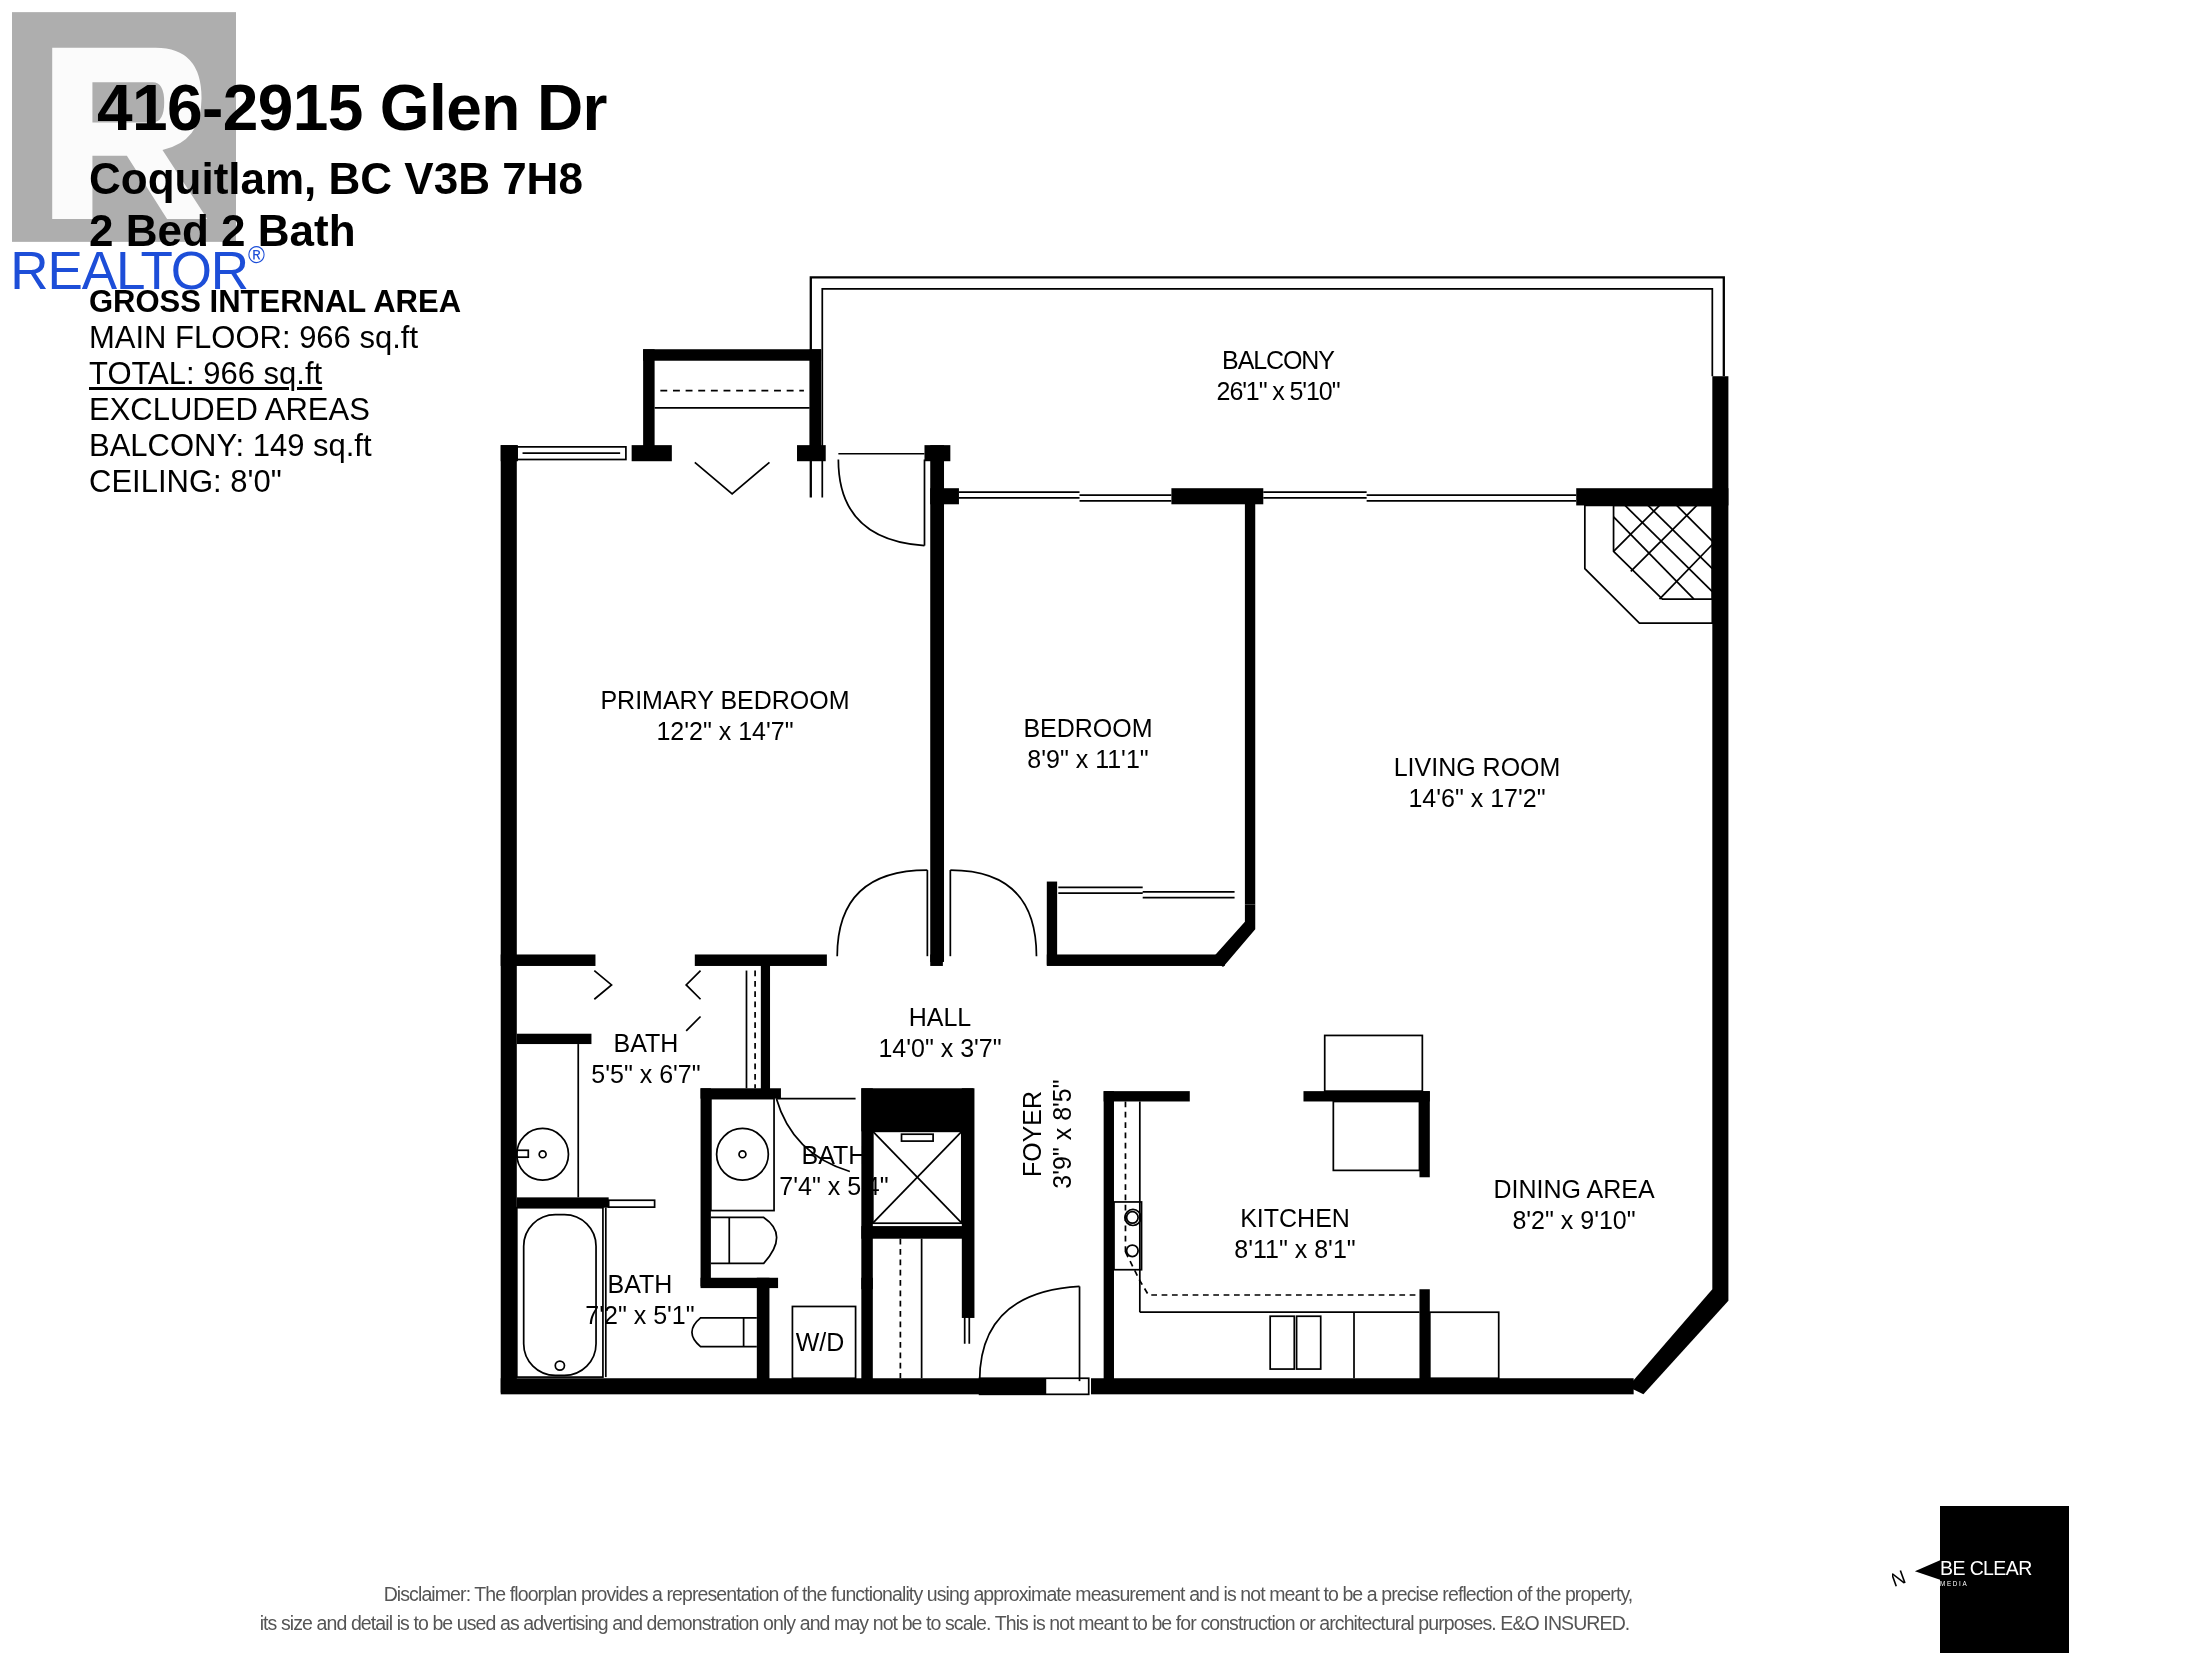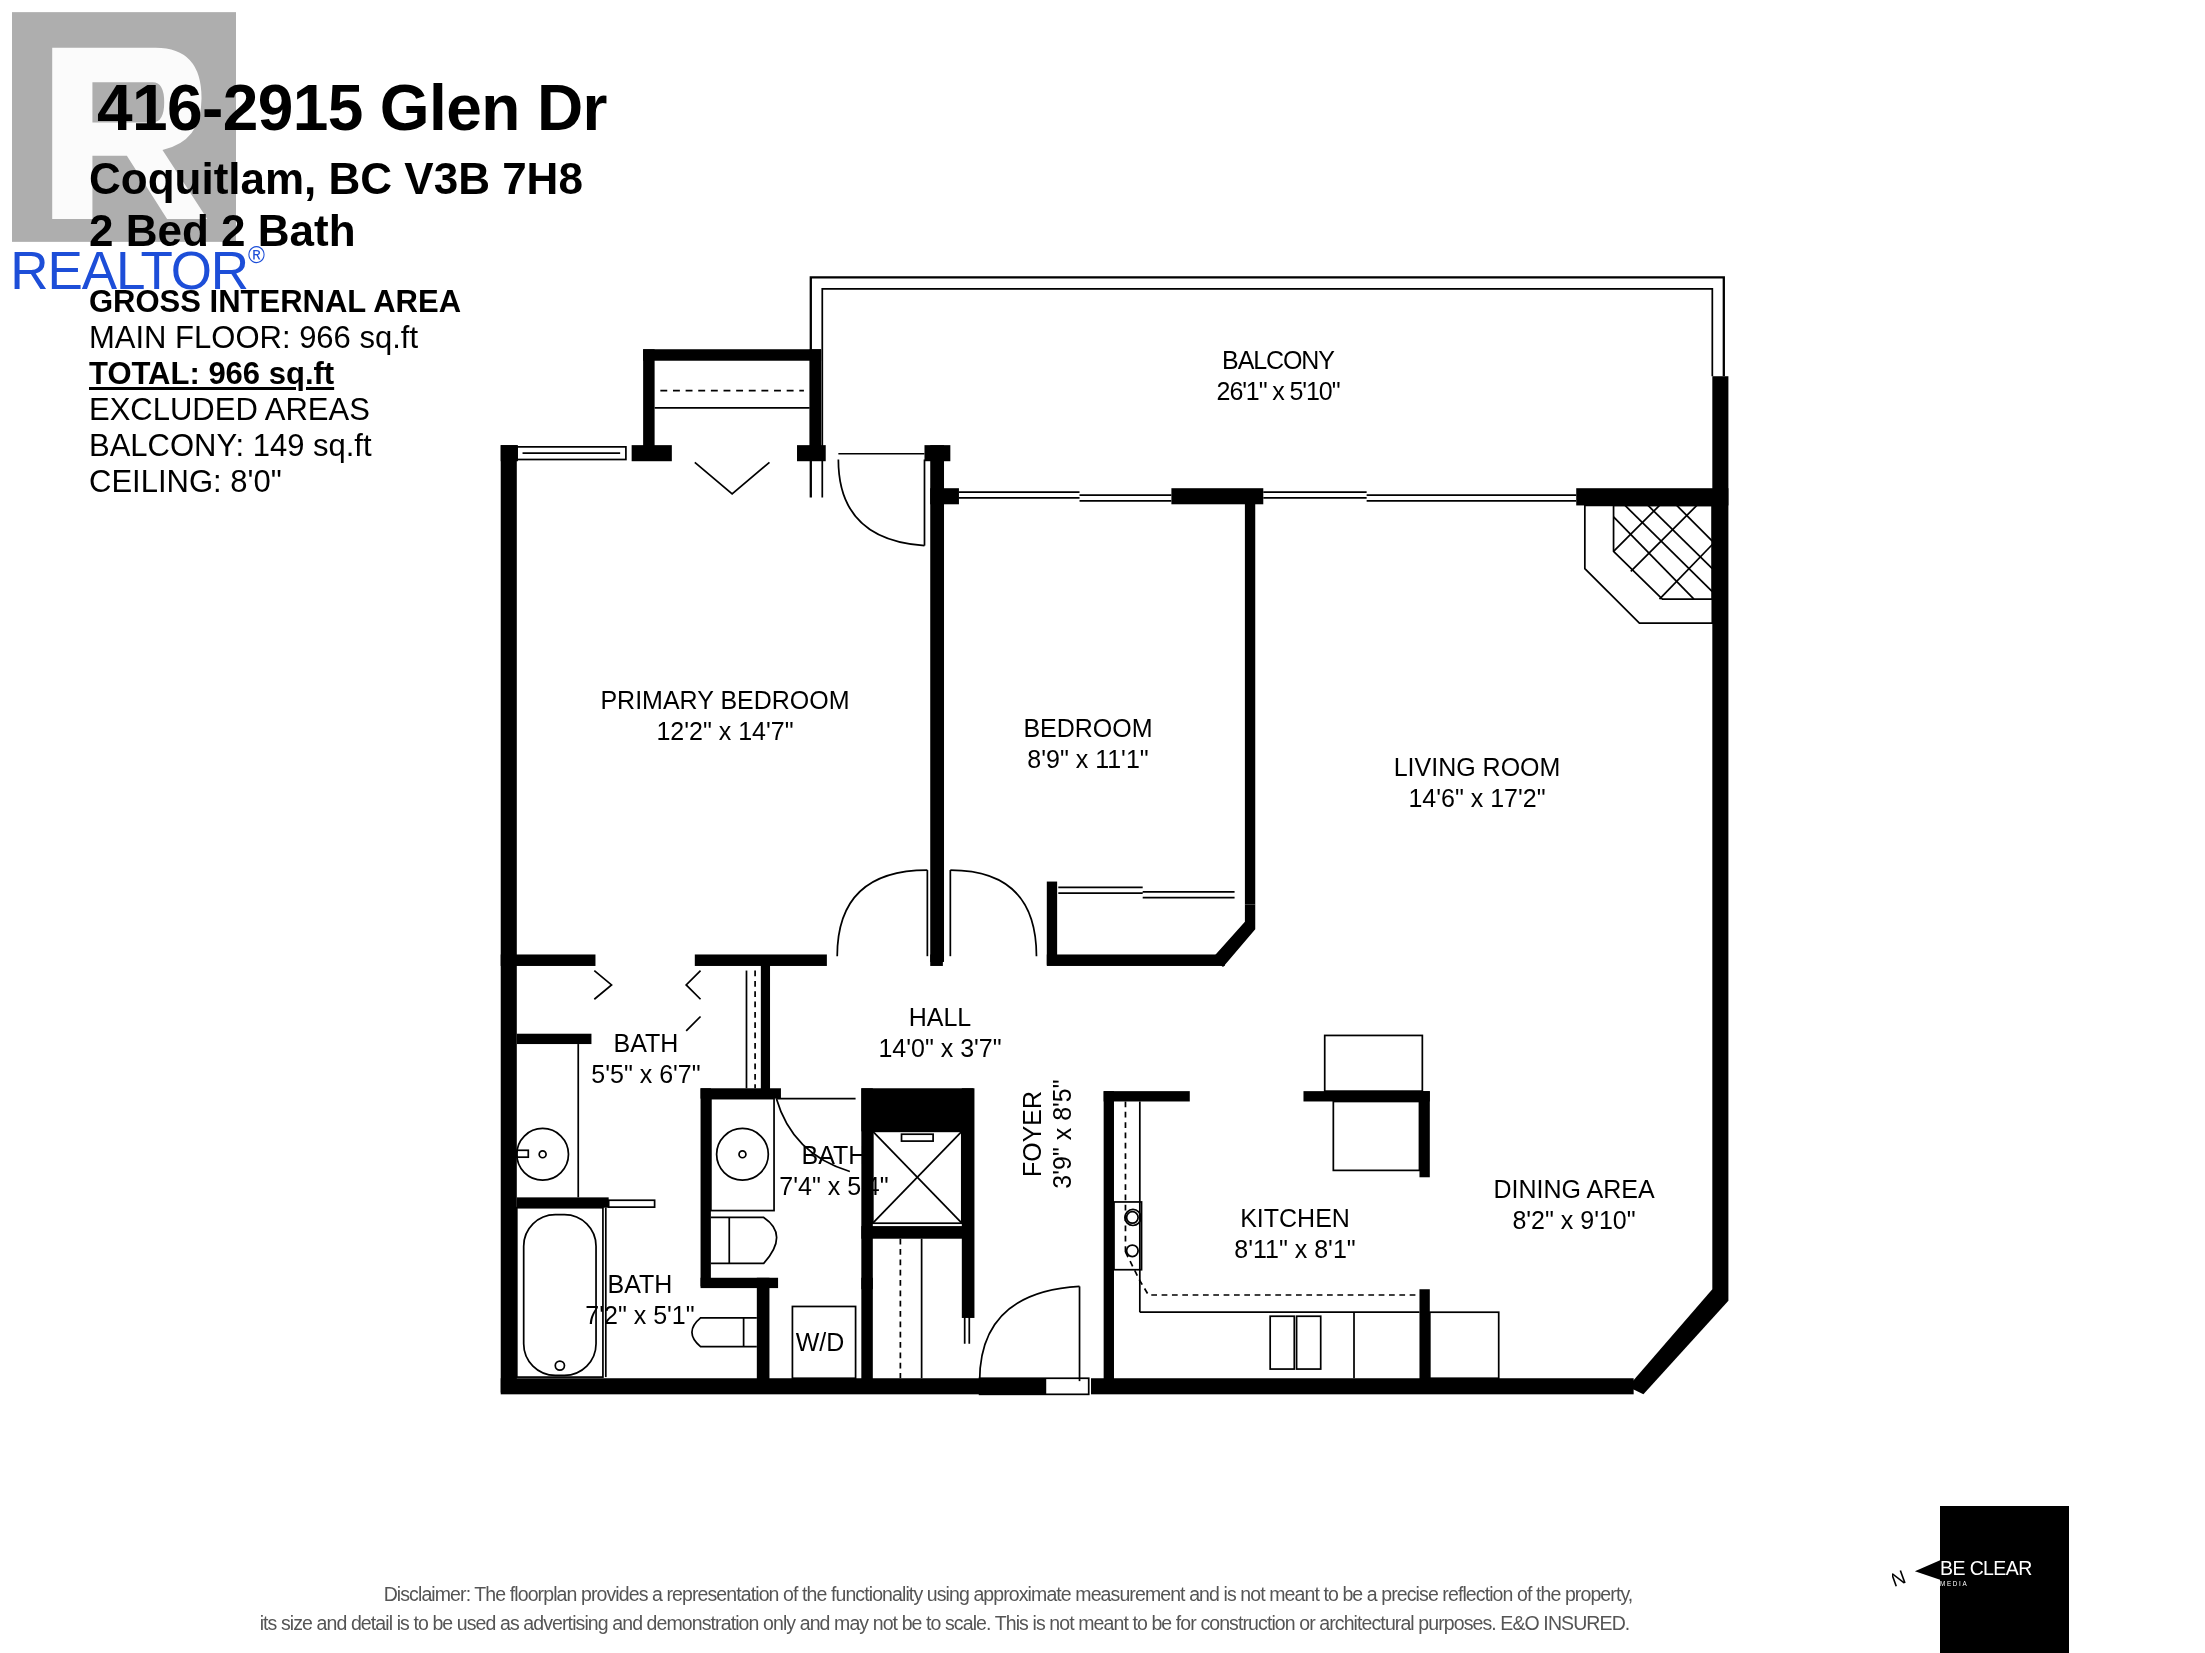--- a/index.html
+++ b/index.html
@@ -8,21 +8,21 @@
   .logo-r { position: absolute; left: 11.5px; top: 11.5px; width: 224px; height: 230px; }
   .realtor-word { position: absolute; left: 10.3px; top: 240px; font-size: 53px; color: #1d4ed8;
                   letter-spacing: -1.1px; font-family: "Liberation Sans", sans-serif; font-weight: 400; }
   .realtor-word sup { font-size: 23px; vertical-align: top; position: relative; top: 2.3px; }
   .header { position: absolute; left: 89px; top: 68px; }
   .title { font-size: 64px; font-weight: 700; line-height: 1; letter-spacing: -0.6px; margin: 8px; }
   .subtitle { font-size: 44px; font-weight: 700; line-height: 1; margin-top: 17px; }
   .beds { font-size: 44px; font-weight: 700; line-height: 1; margin-top: 8px; }
   .area { position: absolute; left: 89px; top: 284px; font-size: 31px; line-height: 36px; }
   .area .b { font-weight: 700; }
-  .area .u { font-weight: 700; text-decoration: underline; text-underline-offset: 3.4px; text-decoration-thickness: 2.9px; }
+  .area .u { font-weight: 400; text-decoration: underline; text-underline-offset: 3.4px; text-decoration-thickness: 2.9px; }
   svg.plan { position: absolute; left: 0; top: 0; width: 2205px; height: 1654px; }
   .room-label { position: absolute; text-align: center; transform: translate(-50%, 0);
                 font-size: 25px; line-height: 31px; white-space: nowrap; }
   .room-label.condensed { letter-spacing: -1.1px; }
   .foyer-label { position: absolute; left: 1028px; top: 1200px; transform: rotate(-90deg); transform-origin: 0 0;
                  font-size: 25px; line-height: 30px; white-space: nowrap; text-align: center; width: 132px; margin-left: -11.5px; }
   .disclaimer { position: absolute; left: 0; width: 1964px; text-align: center; top: 1580px;
                 font-size: 19.5px; line-height: 29px; color: #555; letter-spacing: -0.9px; }
   .disclaimer .l1 { padding-left: 52px; display: block; }
   .disclaimer .l2 { display: block; padding-right: 75px; }

